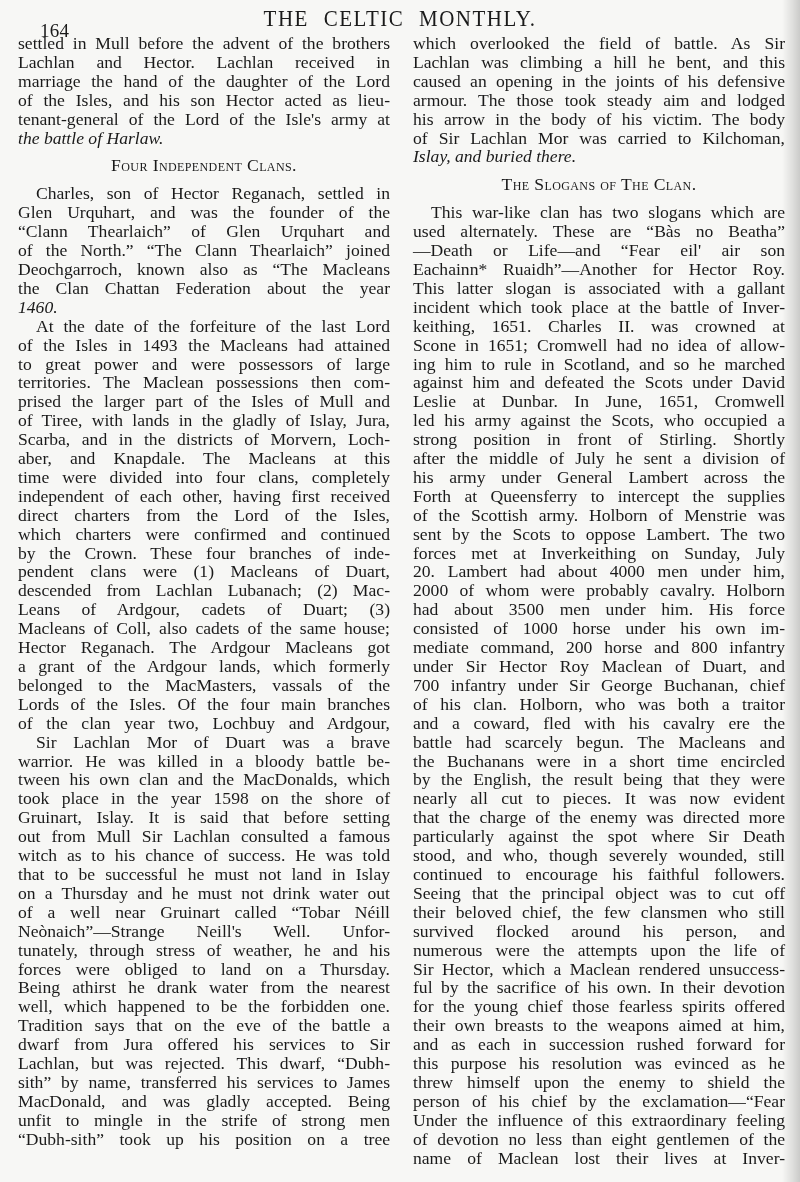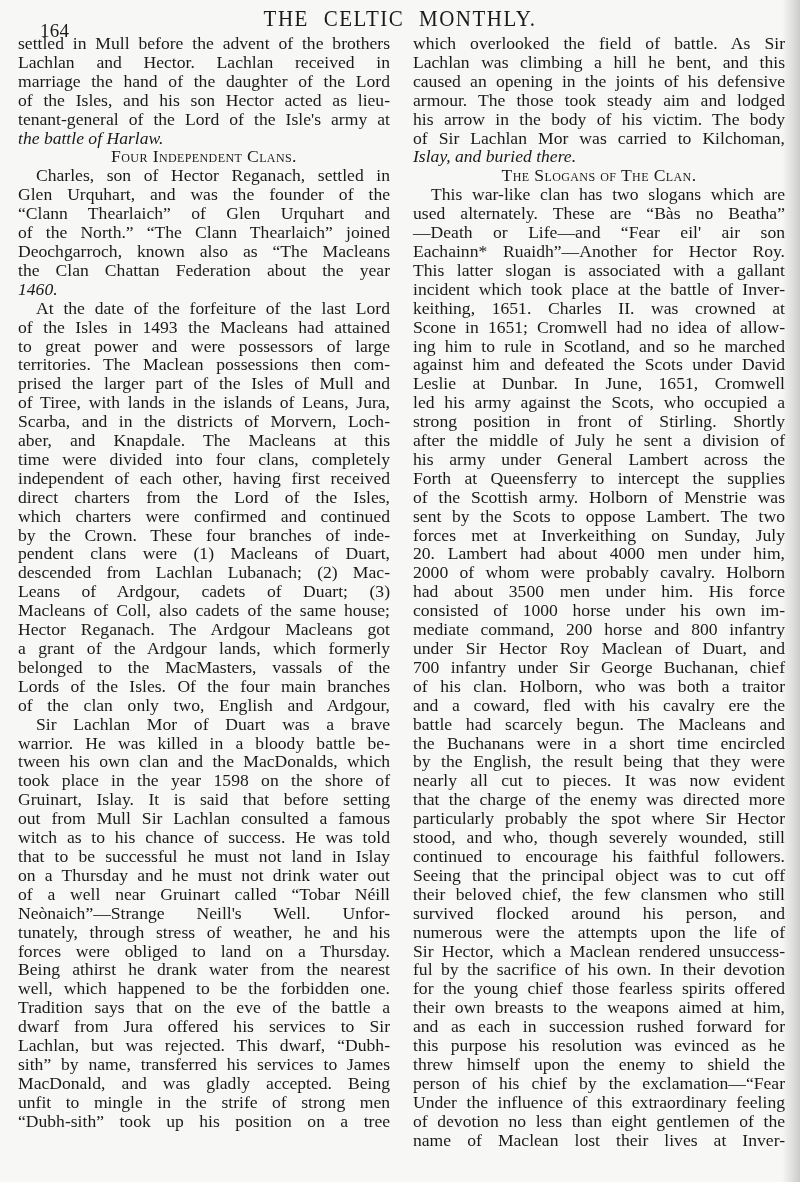--- a/index.html
+++ b/index.html
@@ -27,21 +27,21 @@
     font-size: 21px; letter-spacing: 1.5px; word-spacing: 8px;
     transform: scaleY(1.08);
   }
   .col {
     position: absolute; top: 34px;
     font-size: 17.6px; line-height: 18.9px;
     text-align: justify;
   }
   .col-left { left: 18px; width: 372px; }
   .col-right { left: 413px; width: 372px; }
-  .col p { margin: 0; }
+  .col p { margin: 9px; }
   .section-heading {
     text-align: center; margin: 0;
     font-variant: small-caps; letter-spacing: 0.4px;
     font-size: 17.6px;
   }
   .line { display: block; text-align: justify; text-align-last: justify; white-space: nowrap; }
   .line.last { text-align-last: left; font-style: italic; }
   .line.ind { padding-left: 18px; }
 </style>
 </head>
@@ -72,37 +72,37 @@
       <span class="line">Deochgarroch, known also as “The Macleans</span>
       <span class="line">the Clan Chattan Federation about the year</span>
       <span class="line last">1460.</span>
     </div>
   <div>
       <span class="line ind">At the date of the forfeiture of the last Lord</span>
       <span class="line">of the Isles in 1493 the Macleans had attained</span>
       <span class="line">to great power and were possessors of large</span>
       <span class="line">territories. The Maclean possessions then com-</span>
       <span class="line">prised the larger part of the Isles of Mull and</span>
-      <span class="line">of Tiree, with lands in the islands of Leans, Jura,</span>
+      <span class="line">of Tiree, with lands in the gladly of Islay, Jura,</span>
       <span class="line">Scarba, and in the districts of Morvern, Loch-</span>
       <span class="line">aber, and Knapdale. The Macleans at this</span>
       <span class="line">time were divided into four clans, completely</span>
       <span class="line">independent of each other, having first received</span>
       <span class="line">direct charters from the Lord of the Isles,</span>
       <span class="line">which charters were confirmed and continued</span>
       <span class="line">by the Crown. These four branches of inde-</span>
       <span class="line">pendent clans were (1) Macleans of Duart,</span>
       <span class="line">descended from Lachlan Lubanach; (2) Mac-</span>
       <span class="line">Leans of Ardgour, cadets of Duart; (3)</span>
       <span class="line">Macleans of Coll, also cadets of the same house;</span>
       <span class="line">Hector Reganach. The Ardgour Macleans got</span>
       <span class="line">a grant of the Ardgour lands, which formerly</span>
       <span class="line">belonged to the MacMasters, vassals of the</span>
       <span class="line">Lords of the Isles. Of the four main branches</span>
-      <span class="line">of the clan only two, English and Ardgour,</span>
+      <span class="line">of the clan year two, Lochbuy and Ardgour,</span>
     </div>
   <div>
       <span class="line ind">Sir Lachlan Mor of Duart was a brave</span>
       <span class="line">warrior. He was killed in a bloody battle be-</span>
       <span class="line">tween his own clan and the MacDonalds, which</span>
       <span class="line">took place in the year 1598 on the shore of</span>
       <span class="line">Gruinart, Islay. It is said that before setting</span>
       <span class="line">out from Mull Sir Lachlan consulted a famous</span>
       <span class="line">witch as to his chance of success. He was told</span>
       <span class="line">that to be successful he must not land in Islay</span>
@@ -161,21 +161,21 @@
       <span class="line">mediate command, 200 horse and 800 infantry</span>
       <span class="line">under Sir Hector Roy Maclean of Duart, and</span>
       <span class="line">700 infantry under Sir George Buchanan, chief</span>
       <span class="line">of his clan. Holborn, who was both a traitor</span>
       <span class="line">and a coward, fled with his cavalry ere the</span>
       <span class="line">battle had scarcely begun. The Macleans and</span>
       <span class="line">the Buchanans were in a short time encircled</span>
       <span class="line">by the English, the result being that they were</span>
       <span class="line">nearly all cut to pieces. It was now evident</span>
       <span class="line">that the charge of the enemy was directed more</span>
-      <span class="line">particularly probably the spot where Sir Hector</span>
+      <span class="line">particularly against the spot where Sir Death</span>
       <span class="line">stood, and who, though severely wounded, still</span>
       <span class="line">continued to encourage his faithful followers.</span>
       <span class="line">Seeing that the principal object was to cut off</span>
       <span class="line">their beloved chief, the few clansmen who still</span>
       <span class="line">survived flocked around his person, and</span>
       <span class="line">numerous were the attempts upon the life of</span>
       <span class="line">Sir Hector, which a Maclean rendered unsuccess-</span>
       <span class="line">ful by the sacrifice of his own. In their devotion</span>
       <span class="line">for the young chief those fearless spirits offered</span>
       <span class="line">their own breasts to the weapons aimed at him,</span>

